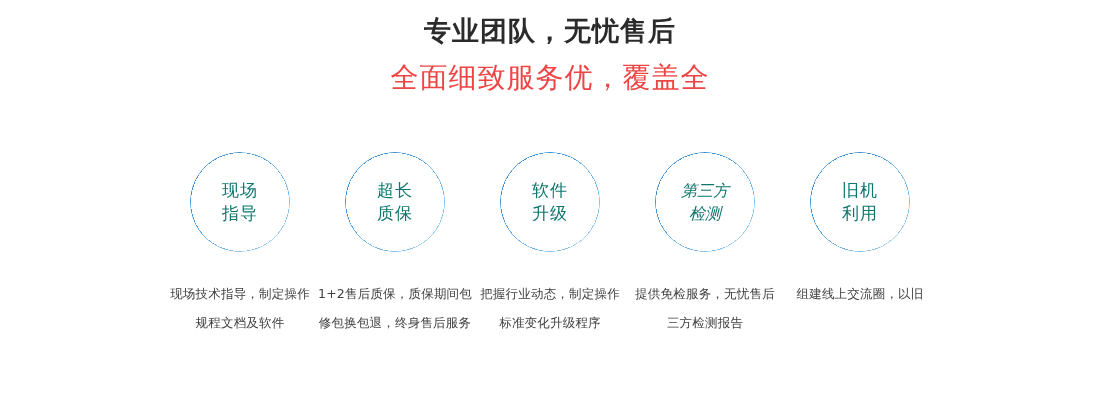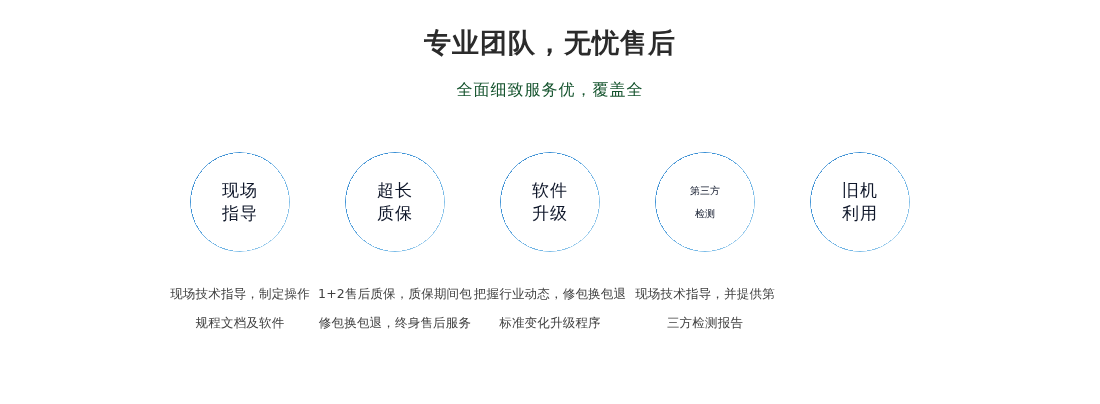--- a/index.html
+++ b/index.html
@@ -16,36 +16,36 @@
 
   .section {
     position: relative;
     width: 1100px;
     height: 404px;
     box-sizing: border-box;
   }
 
   .heading-block {
     text-align: center;
-    padding-top: 26px;
+    padding-top: 14px;
   }
 
   .section-title {
     font-size: 27px;
     font-weight: bold;
     color: #2b2b2b;
     letter-spacing: 1px;
     line-height: 34px;
     margin: 0;
   }
 
   .section-subtitle {
-    font-size: 16px;
+    font-size: 28px;
     font-weight: normal;
-    color: #14532d;
+    color: #ef4444;
     letter-spacing: 1px;
     line-height: 32px;
     margin: 14px 0 0 0;
   }
 
   .feature-row {
     position: absolute;
     top: 152px;
     left: 0;
     width: 1100px;
@@ -86,30 +86,31 @@
     border-radius: 50%;
     display: flex;
     flex-direction: column;
     justify-content: center;
     align-items: center;
   }
 
   .circle-line {
     font-size: 17px;
     font-weight: normal;
-    color: #0f172a;
+    color: #0f766e;
     line-height: 23px;
     letter-spacing: 1px;
     white-space: nowrap;
     text-align: right;
   }
 
   .circle-line.tight {
-    font-size: 10px;
+    font-size: 16px;
     letter-spacing: 0px;
+    font-style: italic;
   }
 
   .feature-caption {
     margin-top: 27px;
     width: 166px;
     text-align: center;
     font-size: 12.5px;
     color: #3f3f3f;
     line-height: 29px;
     letter-spacing: 0.2px;
@@ -157,45 +158,46 @@
 
     <div class="feature-item">
       <div class="circle-wrap">
         <div class="circle-ring"></div>
         <div class="circle-inner">
           <span class="circle-line">软件</span>
           <span class="circle-line">升级</span>
         </div>
       </div>
       <div class="feature-caption">
-        <div>把握行业动态，修包换包退</div>
+        <div>把握行业动态，制定操作</div>
         <div>标准变化升级程序</div>
       </div>
     </div>
 
     <div class="feature-item">
       <div class="circle-wrap">
         <div class="circle-ring"></div>
         <div class="circle-inner">
           <span class="circle-line tight">第三方</span>
           <span class="circle-line tight">检测</span>
         </div>
       </div>
       <div class="feature-caption">
-        <div>现场技术指导，并提供第</div>
+        <div>提供免检服务，无忧售后</div>
         <div>三方检测报告</div>
       </div>
     </div>
 
     <div class="feature-item">
       <div class="circle-wrap">
         <div class="circle-ring"></div>
         <div class="circle-inner">
           <span class="circle-line">旧机</span>
           <span class="circle-line">利用</span>
         </div>
       </div>
       <div class="feature-caption">
+        <div>组建线上交流圈，以旧</div>
       </div>
     </div>
 
   </div>
 </div>
 
 </body></html>

